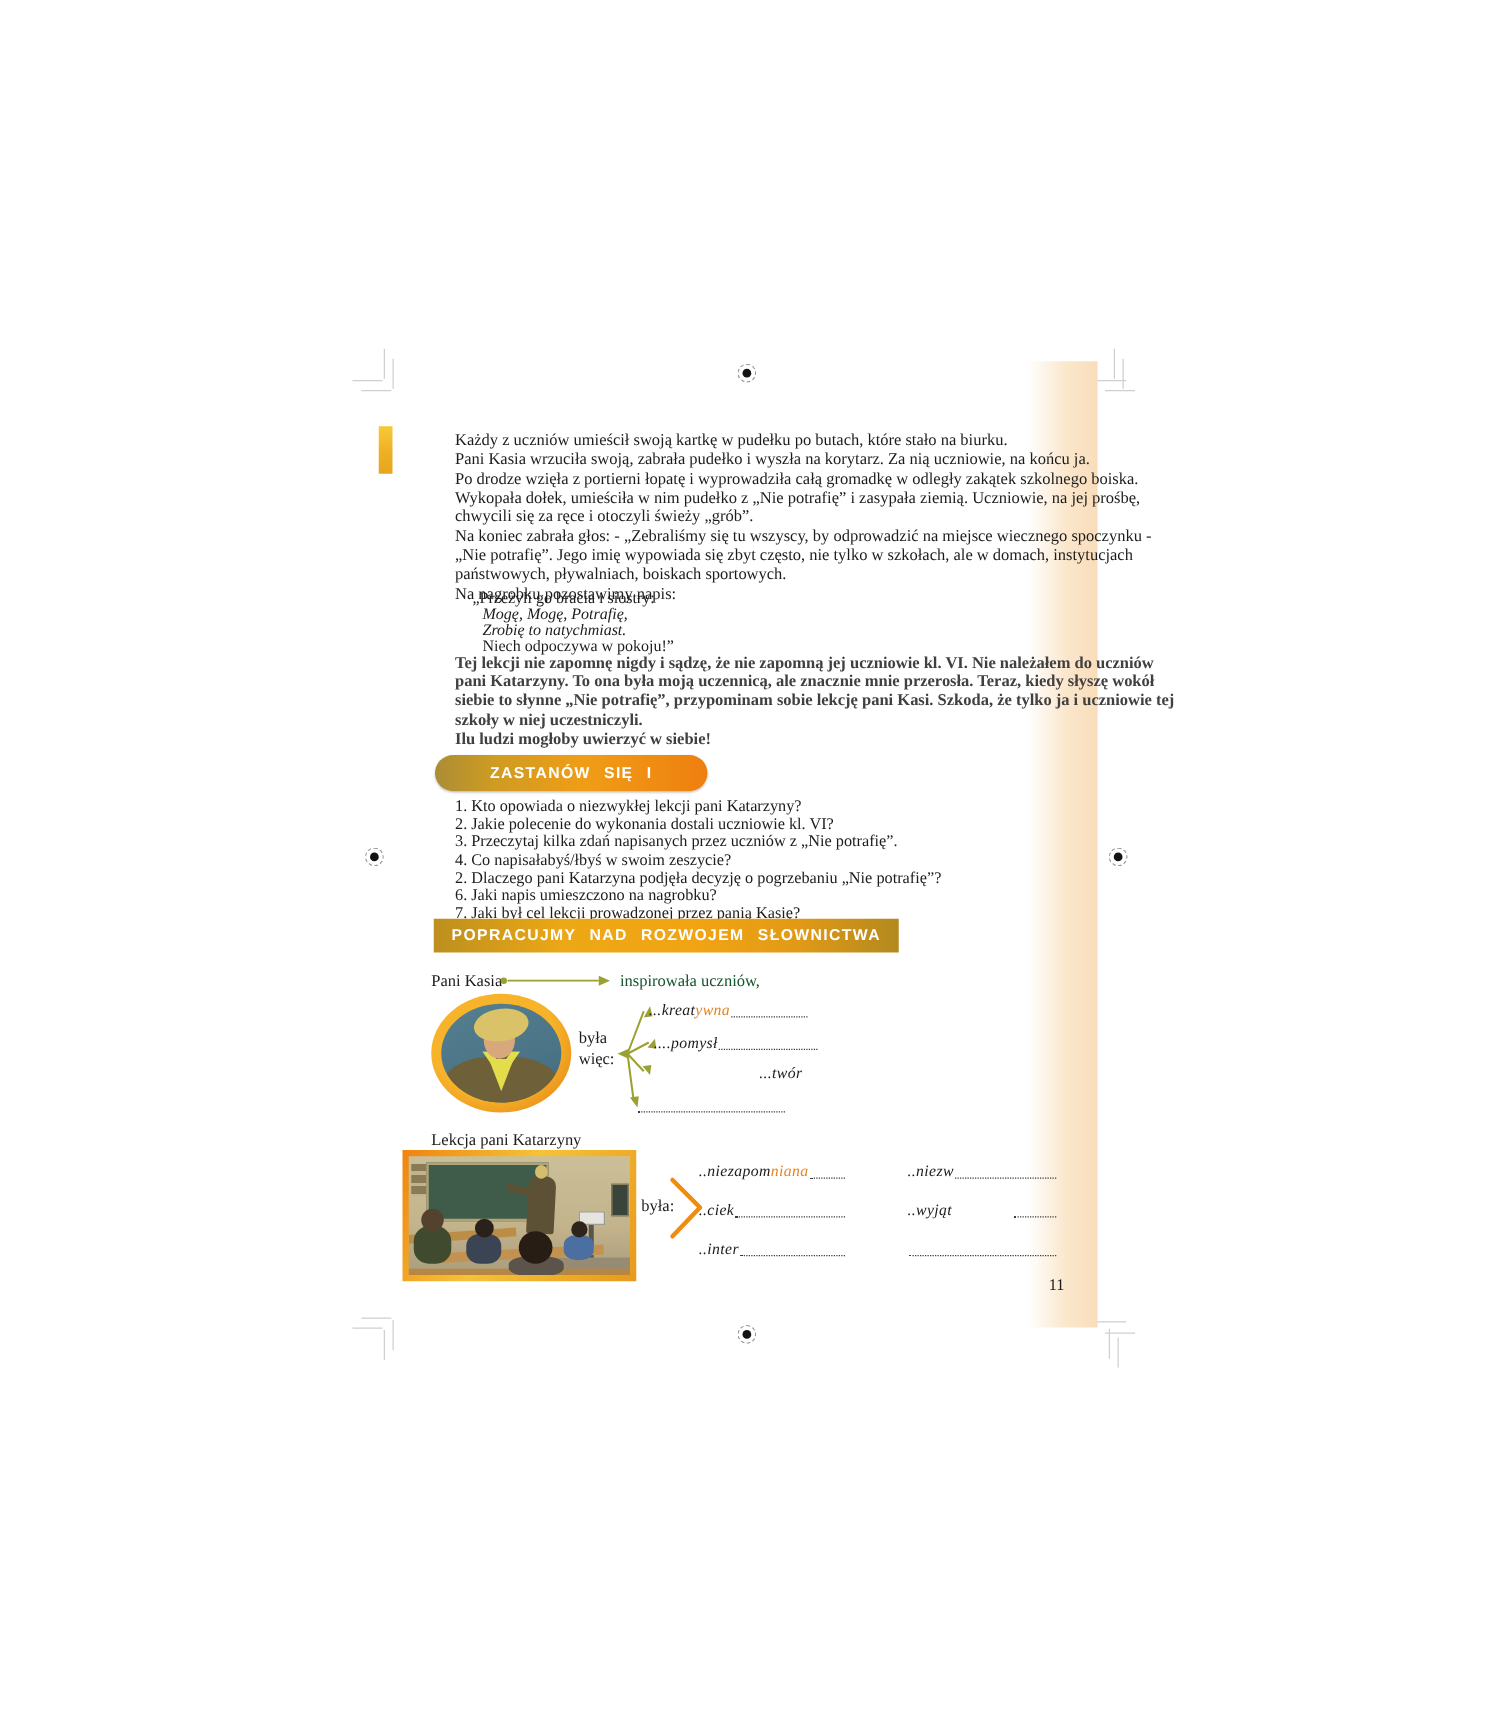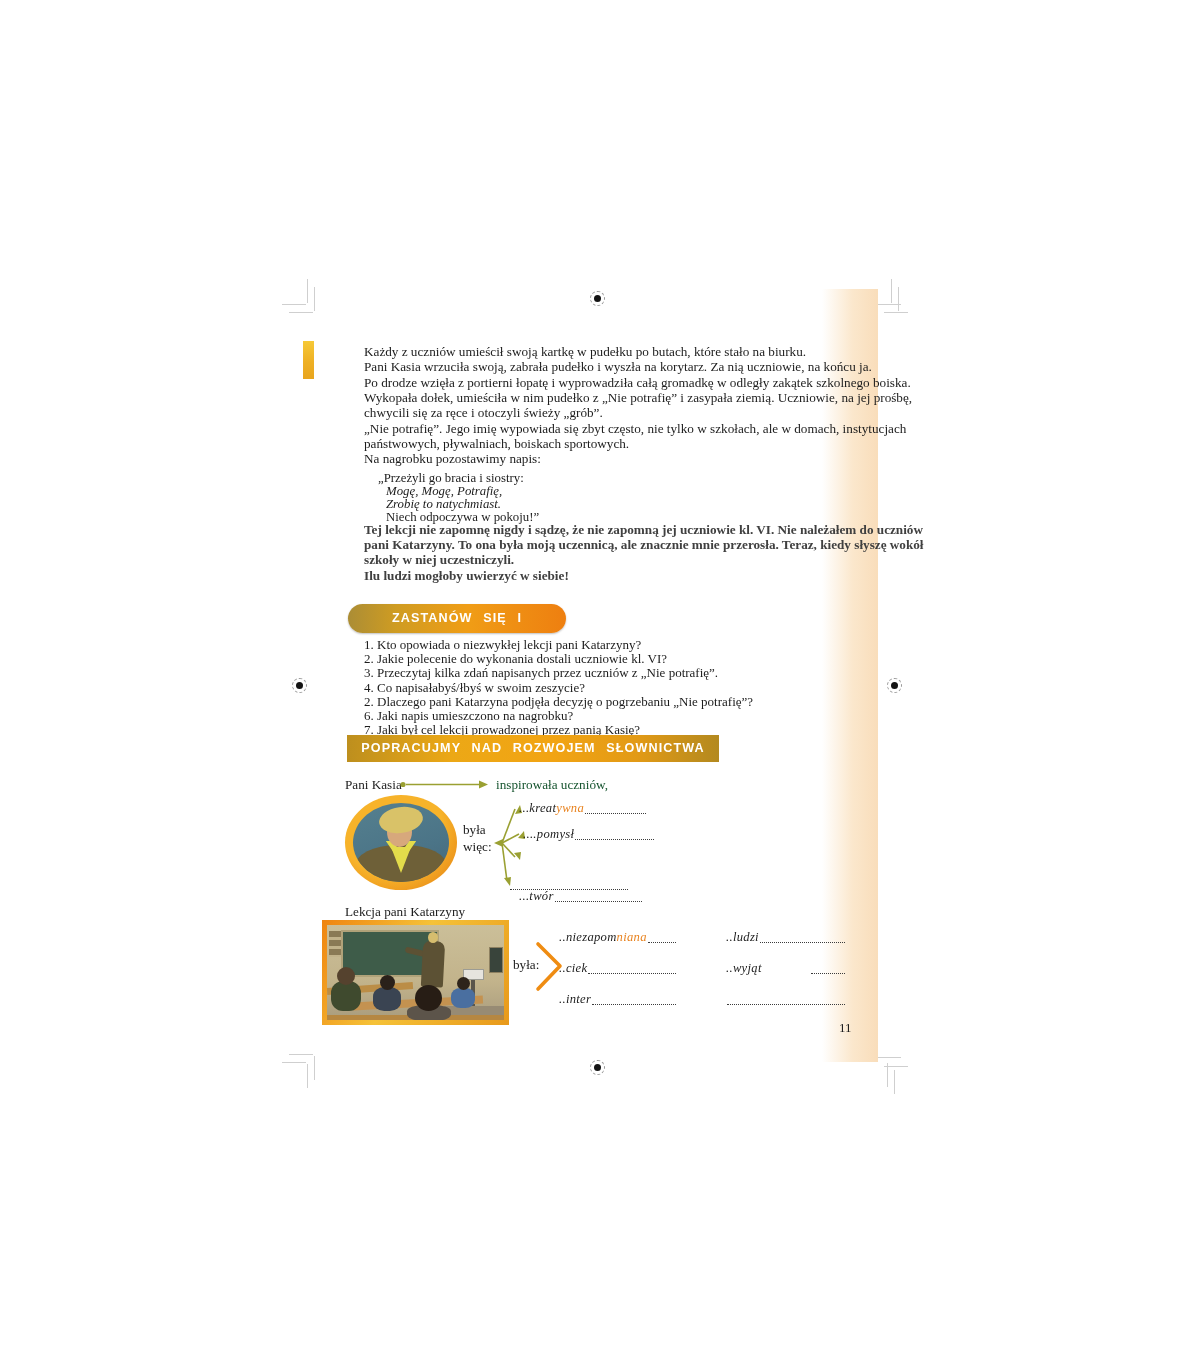--- a/index.html
+++ b/index.html
@@ -143,35 +143,37 @@
 <div class="edge-band"></div>
 
 <div class="gold-bar"></div>
 
 <div class="abs story">
   <div class="txtline">Każdy z uczniów umieścił swoją kartkę w pudełku po butach, które stało na biurku.</div>
   <div class="txtline">Pani Kasia wrzuciła swoją, zabrała pudełko i wyszła na korytarz.  Za nią uczniowie, na końcu ja.</div>
   <div class="txtline">Po drodze wzięła z portierni łopatę i wyprowadziła całą gromadkę w odległy zakątek szkolnego boiska.</div>
   <div class="txtline">Wykopała dołek, umieściła w nim pudełko z „Nie potrafię” i zasypała ziemią. Uczniowie, na jej prośbę,</div>
   <div class="txtline">chwycili się za ręce i otoczyli świeży „grób”.</div>
+  <div class="txtline">Na koniec zabrała głos: - „Zebraliśmy się tu wszyscy, by odprowadzić na miejsce wiecznego spoczynku -</div>
   <div class="txtline">„Nie potrafię”. Jego imię wypowiada się zbyt często, nie tylko w szkołach, ale w domach, instytucjach</div>
   <div class="txtline">państwowych, pływalniach, boiskach sportowych.</div>
   <div class="txtline">Na nagrobku pozostawimy napis:</div>
 </div>
 
 <div class="abs epitaph">
   <div class="txtline ep-ind1">„Przeżyli go bracia i siostry:</div>
   <div class="txtline ep-ind2 italic">Mogę, Mogę, Potrafię,</div>
   <div class="txtline ep-ind2 italic">Zrobię to natychmiast.</div>
   <div class="txtline ep-ind2">Niech odpoczywa w pokoju!”</div>
 </div>
 
 <div class="abs boldblock">
   <div class="txtline">Tej lekcji nie zapomnę nigdy i sądzę, że nie zapomną jej uczniowie kl. VI. Nie należałem do uczniów</div>
   <div class="txtline">pani Katarzyny.  To ona była moją uczennicą, ale znacznie mnie przerosła. Teraz, kiedy słyszę wokół</div>
+  <div class="txtline">siebie to słynne „Nie potrafię”, przypominam sobie lekcję pani Kasi. Szkoda, że tylko ja i uczniowie tej</div>
   <div class="txtline">szkoły w niej uczestniczyli.</div>
   <div class="txtline">Ilu ludzi mogłoby uwierzyć w siebie!</div>
 </div>
 
 <div class="banner banner1">ZASTANÓW SIĘ I ODPOWIEDZ</div>
 
 <div class="abs questions">
   <div class="txtline">1. Kto opowiada o niezwykłej lekcji pani Katarzyny?</div>
   <div class="txtline">2. Jakie polecenie do wykonania dostali uczniowie kl. VI?</div>
   <div class="txtline">3. Przeczytaj kilka zdań napisanych przez uczniów z „Nie potrafię”.</div>
@@ -223,21 +225,21 @@
 <div class="fill-line" style="left:519px;top:800px;width:127px;">
   <span class="stem">...kreat</span>
     <span class="hint">ywna</span>
     <span class="leader"></span>
 </div>
 <div class="fill-line" style="left:523px;top:826px;width:131px;">
   <span class="stem">....pomysł</span>
     <span class="hint"></span>
     <span class="leader"></span>
 </div>
-<div class="fill-line" style="left:519px;top:888px;width:123px;">
+<div class="fill-line" style="left:519px;top:851px;width:123px;flex-direction:column;">
   <span class="stem">...twór</span>
     <span class="hint"></span>
     <span class="leader"></span>
 </div>
 <div class="fill-line" style="left:509px;top:876px;width:119px;">
   <span class="stem"></span>
     <span class="hint"></span>
     <span class="leader"></span>
 </div>
 
@@ -284,21 +286,21 @@
     <span class="hint"></span>
     <span class="leader"></span>
 </div>
 <div class="fill-line" style="left:559px;top:991px;width:117px;">
   <span class="stem">..inter</span>
     <span class="hint"></span>
     <span class="leader"></span>
 </div>
 
 <div class="fill-line" style="left:726px;top:929px;width:119px;">
-  <span class="stem">..ludzi</span>
+  <span class="stem">..niezw</span>
     <span class="hint"></span>
     <span class="leader"></span>
 </div>
 <div class="fill-line" style="left:726px;top:960px;width:119px;gap:24px;">
   <span class="stem">..wyjąt</span>
     <span class="hint"></span>
     <span class="leader"></span>
 </div>
 <div class="fill-line" style="left:726px;top:991px;width:119px;">
   <span class="stem"></span>

